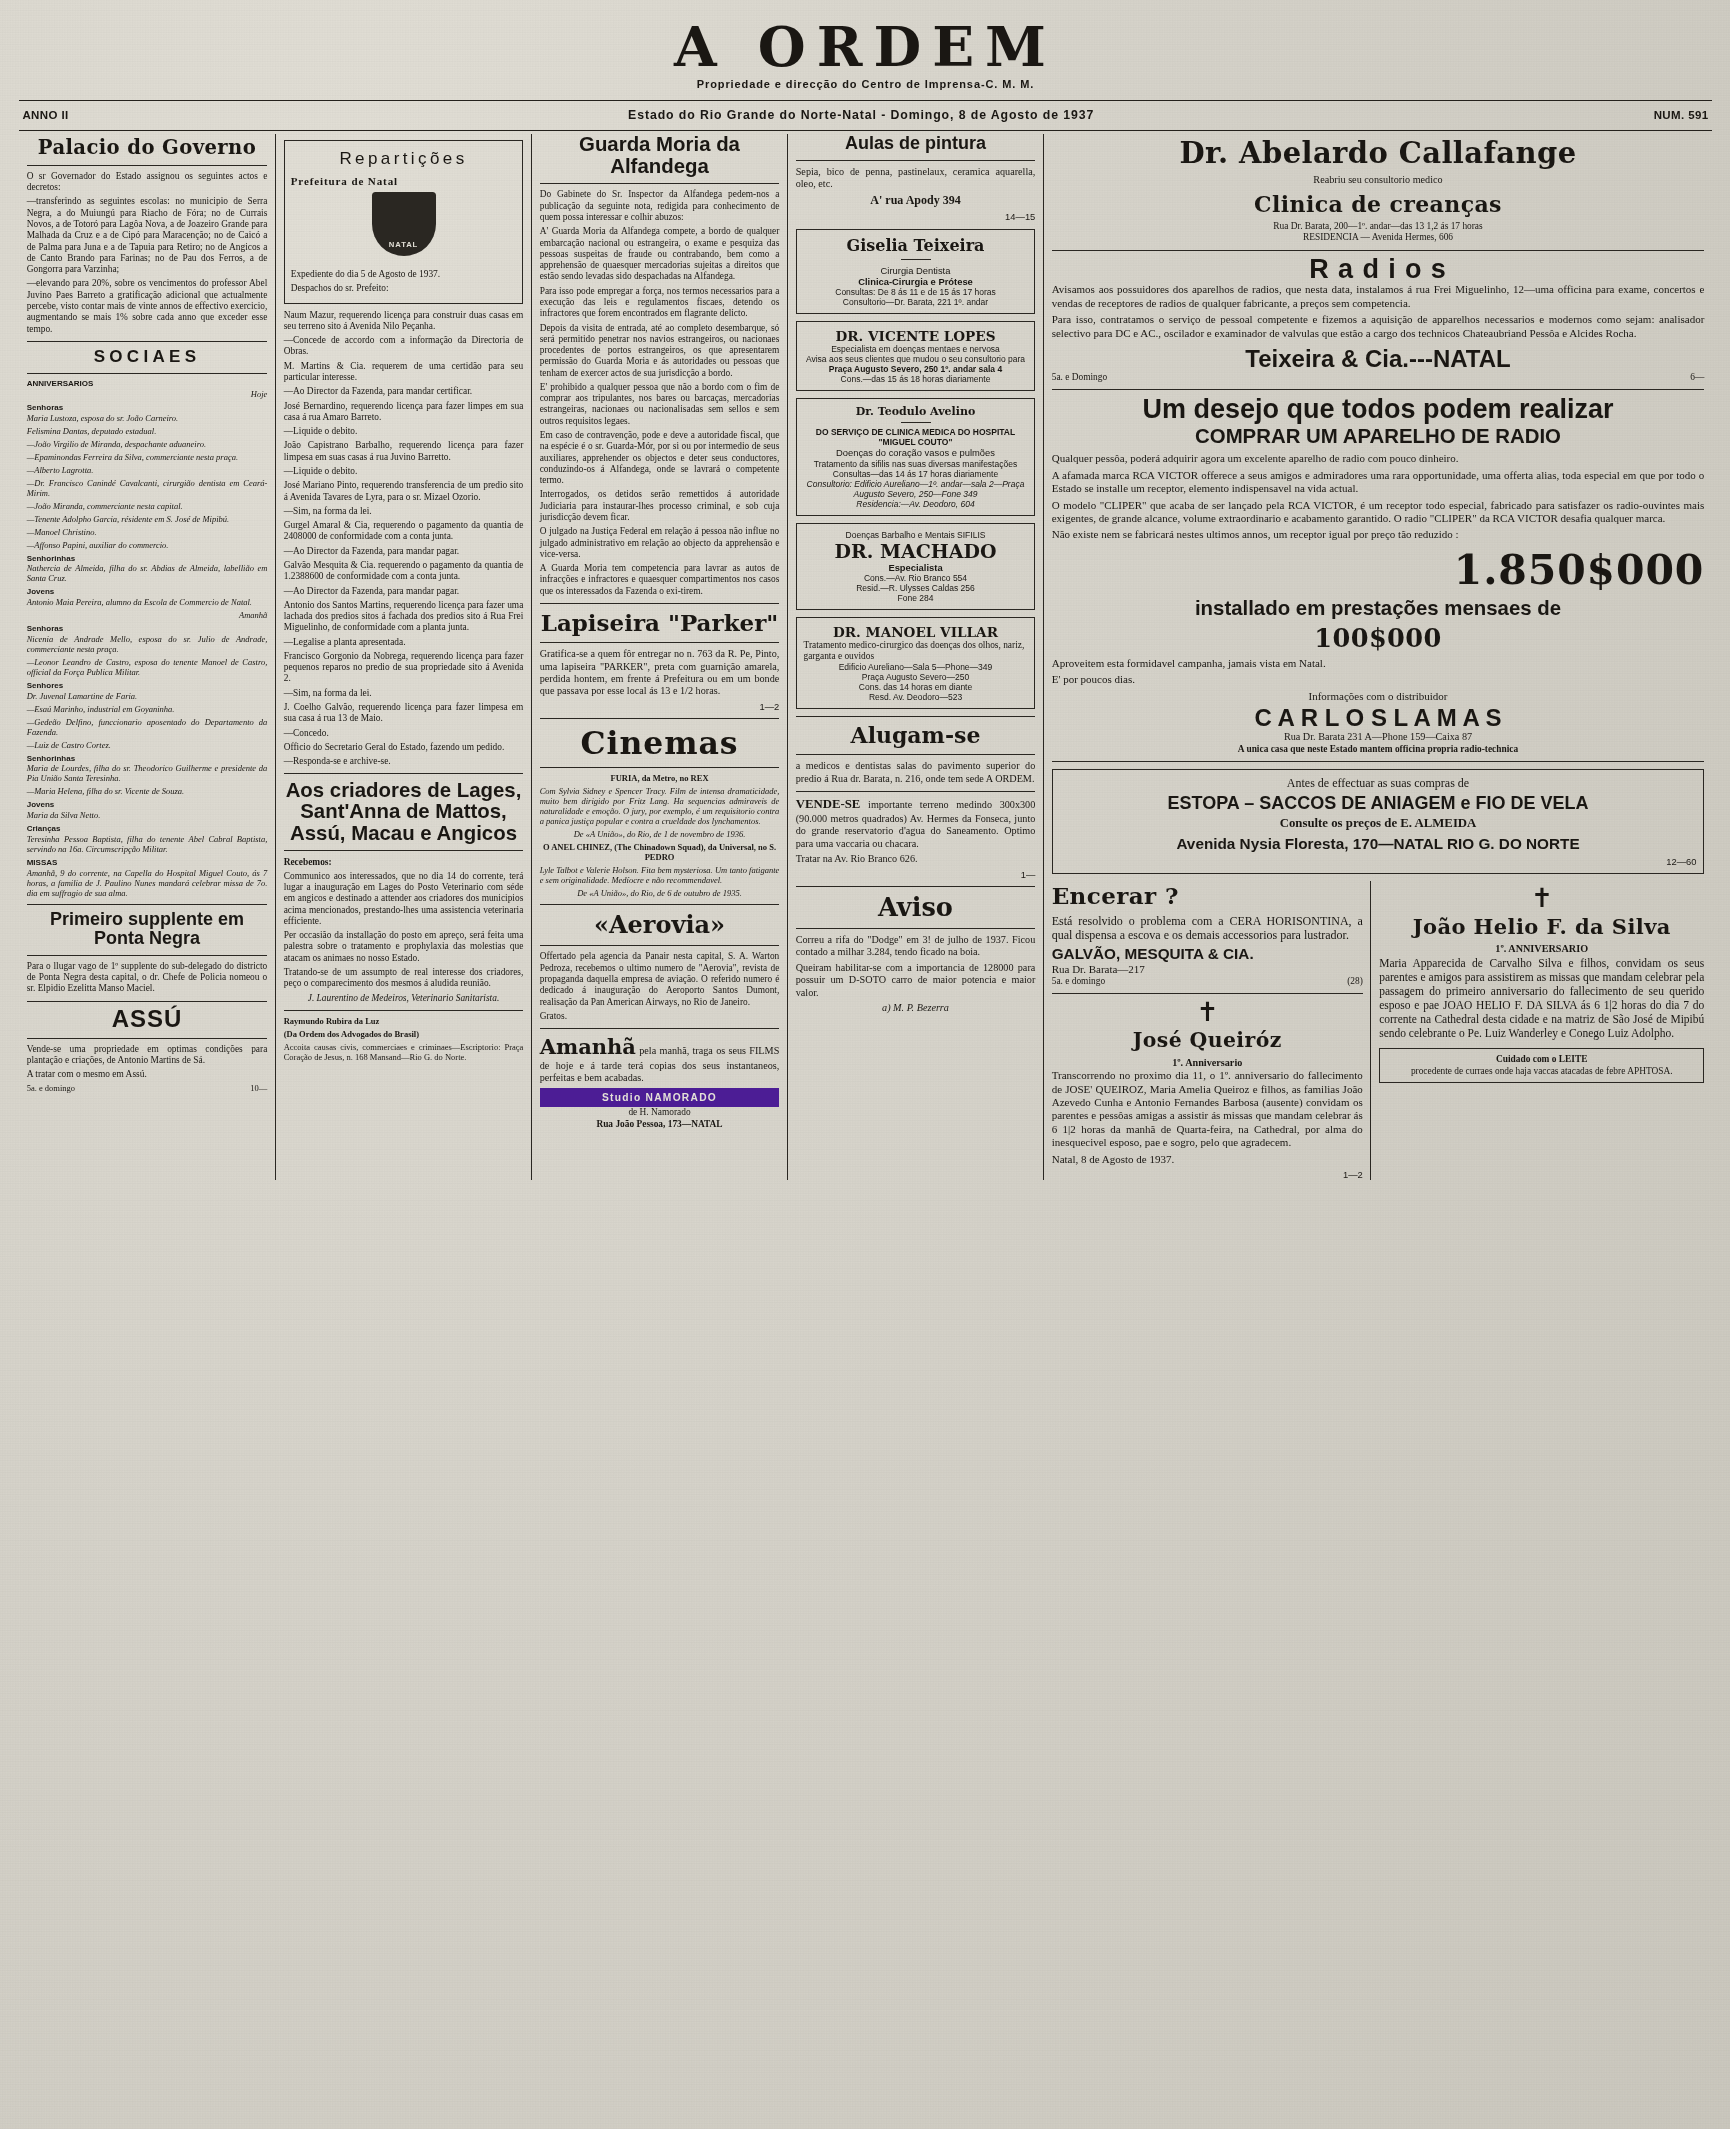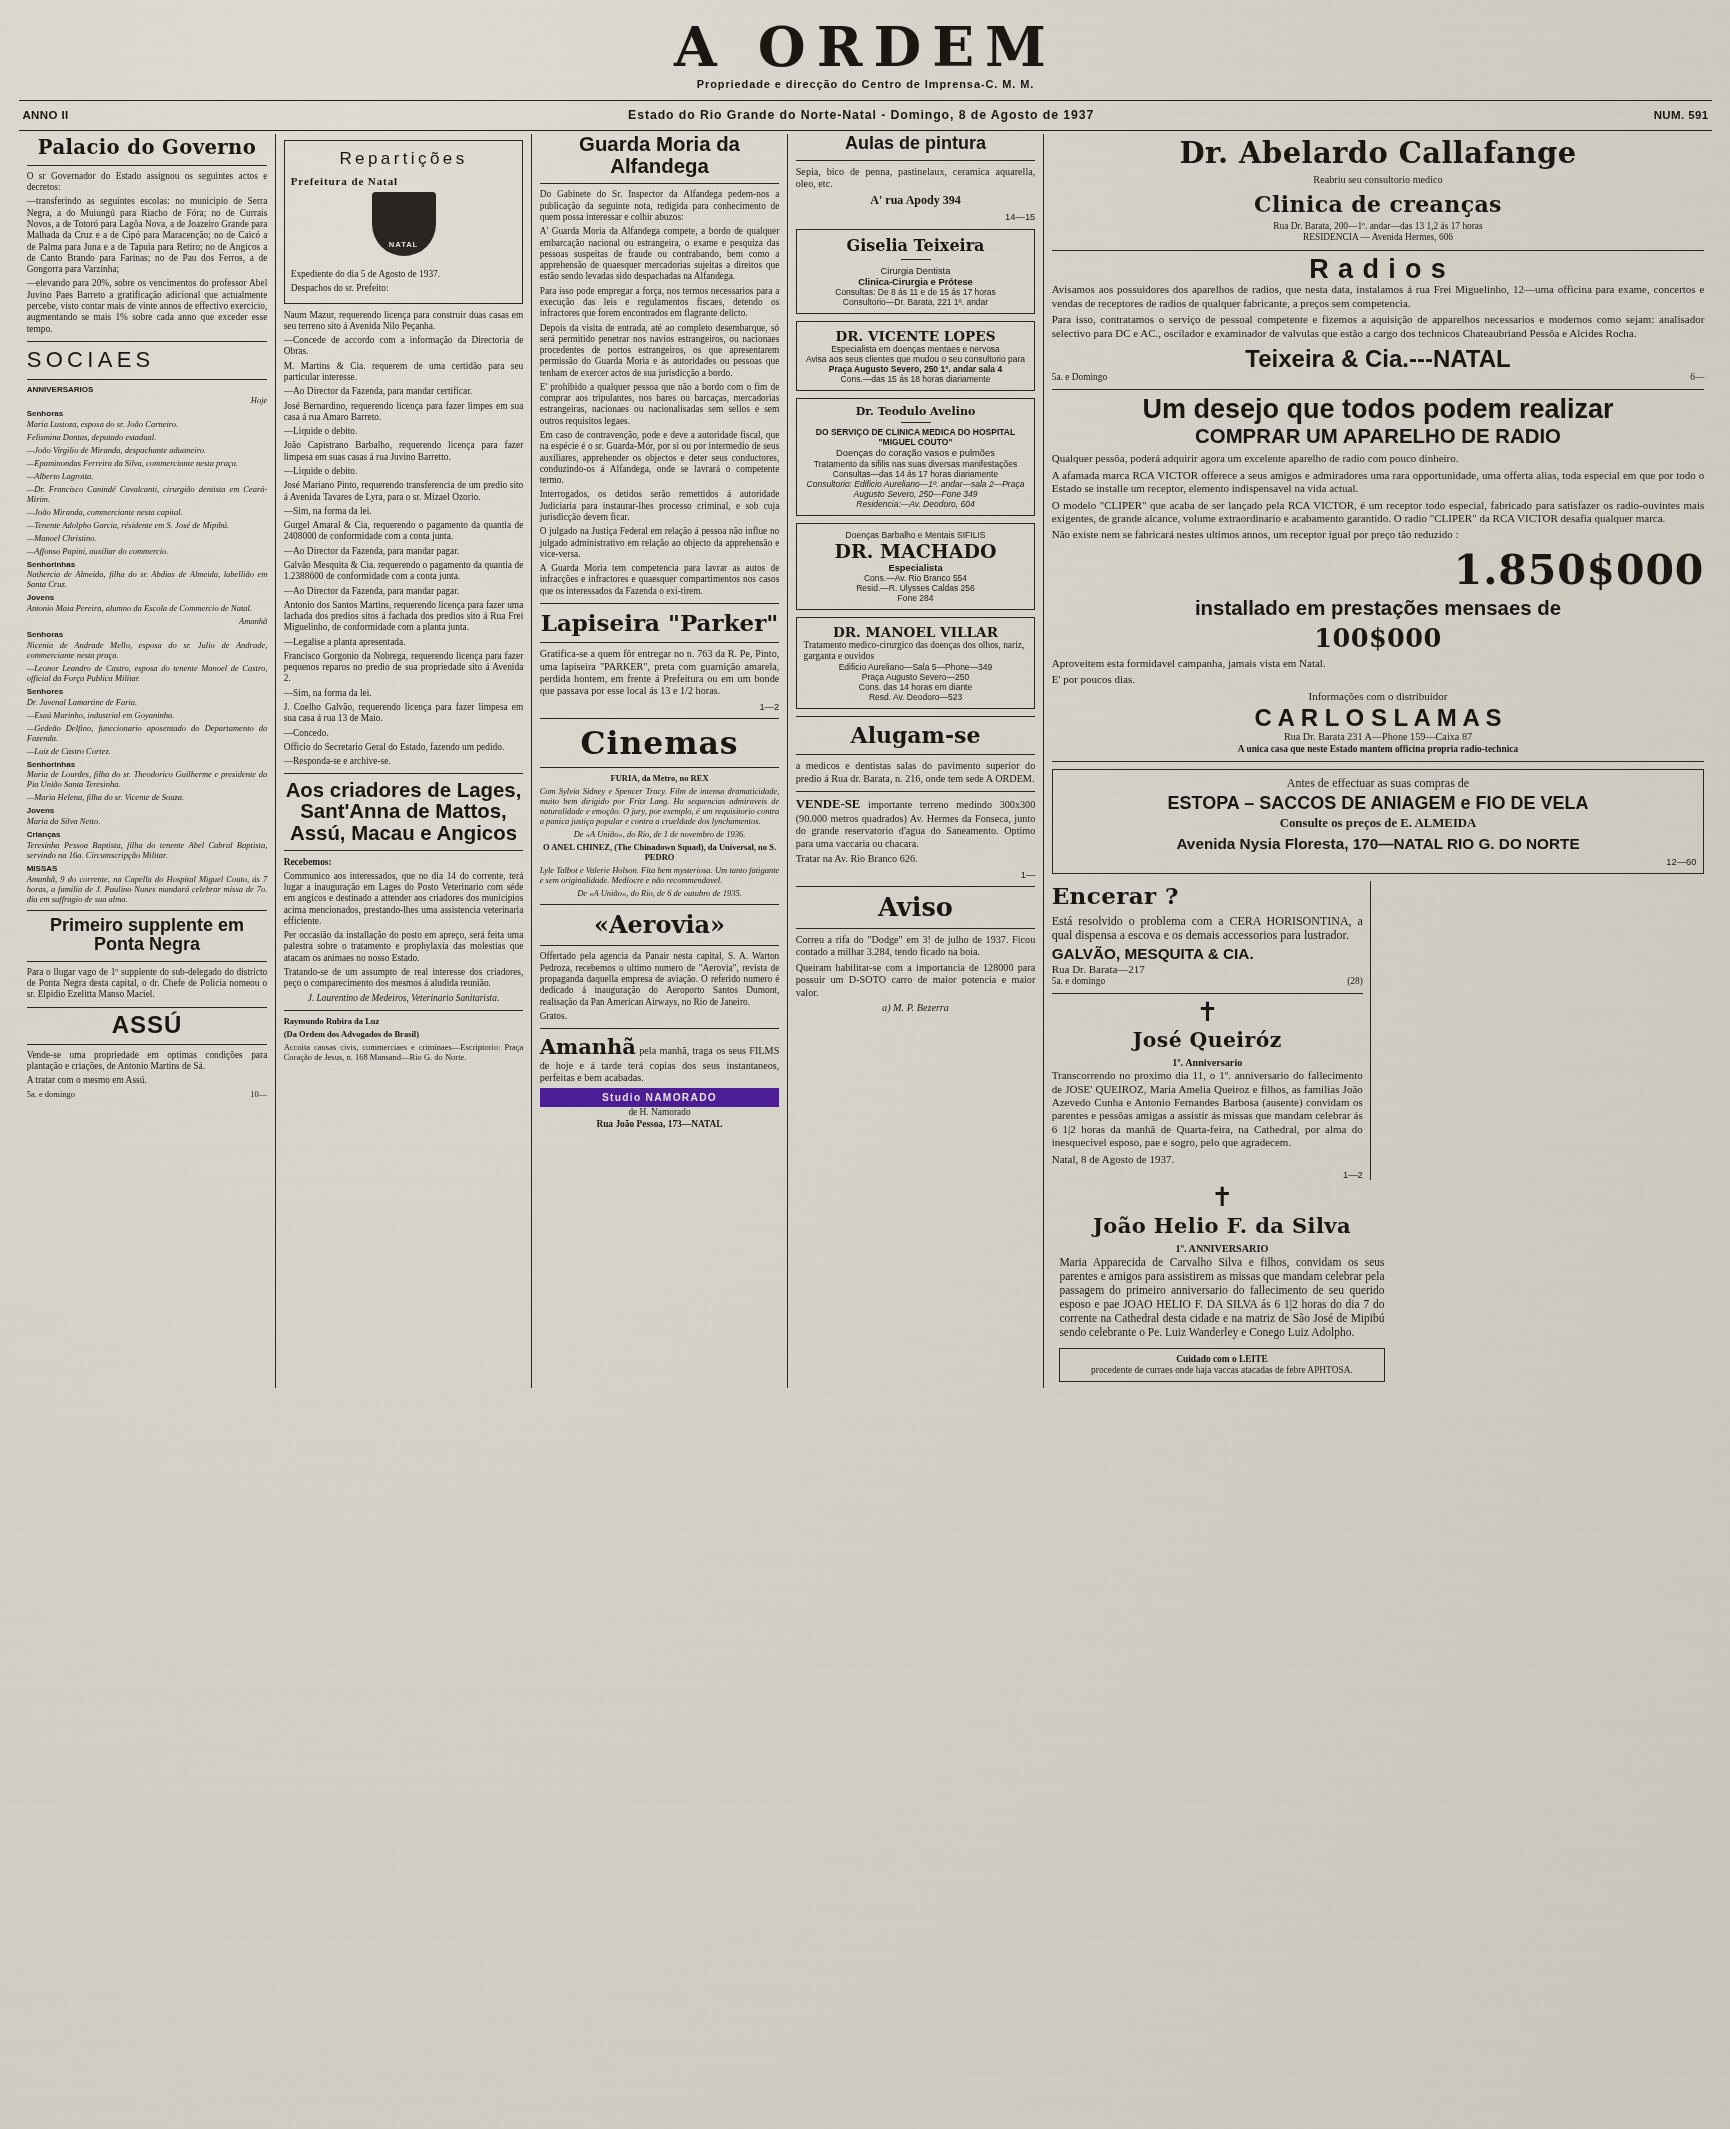--- a/index.html
+++ b/index.html
@@ -82,21 +82,21 @@
   .body{font-size:10.2px;line-height:1.22;}
   .body.sm{font-size:9.4px;line-height:1.2;}
   .body.xs{font-size:8.5px;line-height:1.18;}
   .center{text-align:center;}
   .ital{font-style:italic;}
   .bld{font-weight:bold;}
   .sp{letter-spacing:0.9px;}
 
   .socheader{
     font-family:"Liberation Sans", sans-serif;
-    font-weight:normal;font-size:22px;letter-spacing:4.3px;text-align:left;margin:4.3px 0 3.4px 0;
+    font-weight:bold;font-size:17px;letter-spacing:4.3px;text-align:center;margin:4.3px 0 3.4px 0;
   }
   .minihead{
     font-family:"Liberation Sans", sans-serif;
     font-weight:bold;font-size:8px;margin:3.8px 0 0.9px 0;
   }
   .right{text-align:right;}
 
   
   .rep-title{
     font-family:"Liberation Sans", sans-serif;
@@ -520,21 +520,21 @@
         <div class="hr"></div>
 
         <div class="adbox">
           <div class="body center" style="font-size:12px;">Antes de  effectuar  as  suas  compras  de</div>
           <div class="hl-blk hl-42" style="margin:3.4px 0;">ESTOPA – SACCOS DE ANIAGEM e FIO DE VELA</div>
           <div class="body center bld" style="font-size:12.8px;">Consulte  os  preços  de  E. ALMEIDA</div>
           <div class="hl-blk hl-36" style="margin-top:4.3px;">Avenida Nysia Floresta, 170—NATAL   RIO G. DO NORTE</div>
           <div class="numend">12—60</div>
         </div>
 
-        <div style="display:flex;gap:0;margin-top:4.3px;flex-direction:column;">
+        <div style="display:flex;gap:0;margin-top:4.3px;">
           <div style="width:49%;padding-right:7.7px;box-sizing:border-box;border-right:0.9px solid #2a2722;">
             <div class="hl-script" style="font-size:23px;text-align:left;">Encerar ?</div>
             <div class="body" style="font-size:12px;">
               <p>Está resolvido o problema com a CERA HORISONTINA, a qual dispensa a escova e os demais accessorios para lustrador.</p>
             </div>
             <div class="hl-blk hl-36" style="text-align:left;">GALVÃO, MESQUITA &amp; CIA.</div>
             <div class="body" style="font-size:11px;">Rua Dr. Barata—217</div>
             <div class="body sm" style="display:flex;justify-content:space-between;">
               <span>5a. e domingo</span>
               <span>(28)</span>

